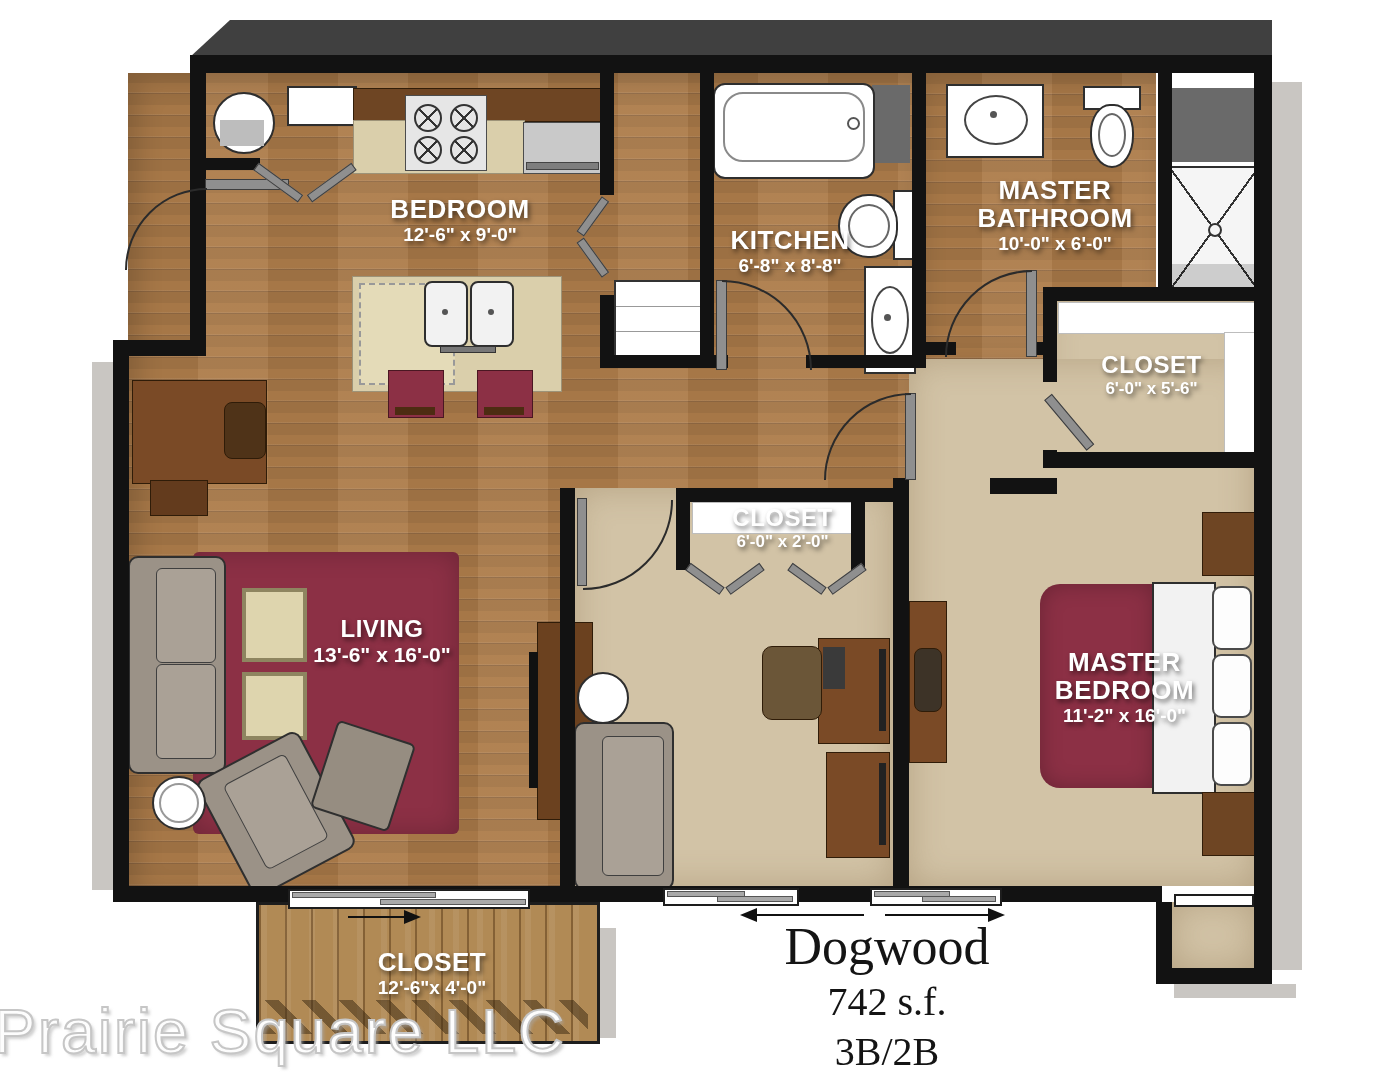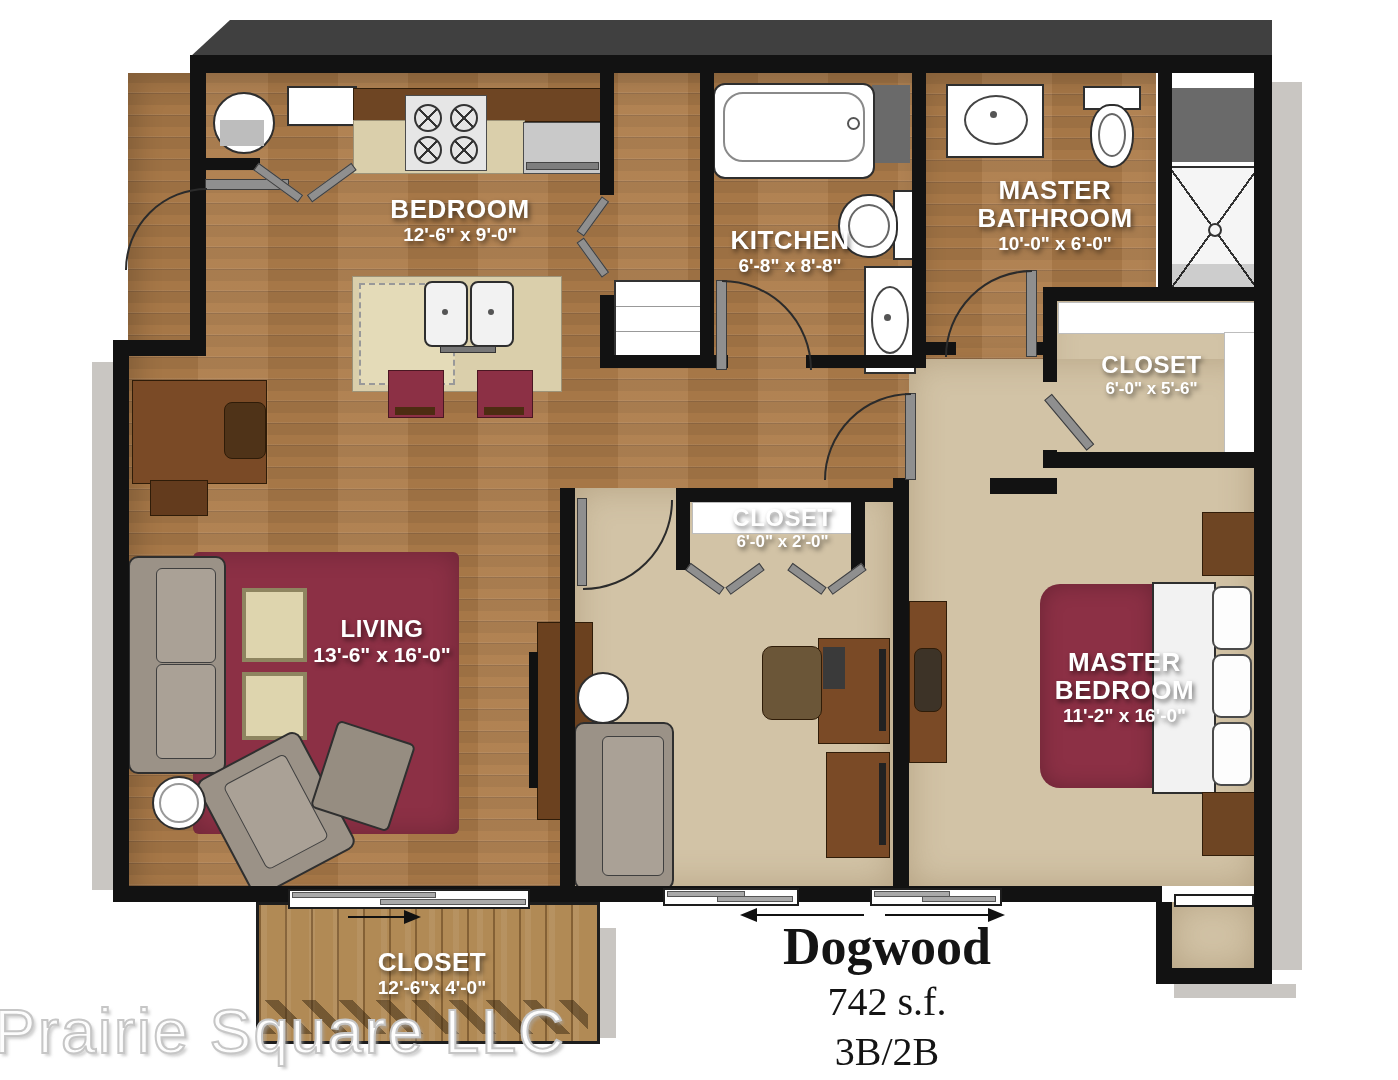--- a/index.html
+++ b/index.html
@@ -59,21 +59,21 @@
   .tri{position:absolute;width:0;height:0;border-style:solid;z-index:9;}
   .tri.right{border-width:7px 0 7px 17px;border-color:transparent transparent transparent #111;}
   .tri.left{border-width:7px 17px 7px 0;border-color:transparent #111 transparent transparent;}
   
   .rlabel{position:absolute;text-align:center;color:#fff;font-weight:bold;z-index:20;
     text-shadow:2px 3px 5px rgba(0,0,0,0.55);line-height:1.08;}
   .rname{font-size:26px;letter-spacing:0.5px;}
   .rdims{font-size:19px;margin-top:2px;}
   .title-block{position:absolute;left:722px;top:918px;width:330px;text-align:center;
     font-family:"Liberation Serif","DejaVu Serif",serif;color:#141414;z-index:30;}
-  .t1{font-size:52px;line-height:1.1;font-weight:bold;}
+  .t1{font-size:52px;line-height:1.1;}
   .t2{font-size:40px;line-height:1.15;margin-top:4px;}
   .watermark{position:absolute;left:-6px;top:995px;font-size:63px;letter-spacing:2px;white-space:nowrap;
     color:#fdfdfd;-webkit-text-stroke:2px #c6c6c6;text-shadow:3px 3px 3px rgba(170,170,170,0.55);z-index:40;}
   .pillow{position:absolute;background:#fdfdfd;border:2px solid #4a4a4a;border-radius:9px;}
 </style>
 </head>
 <body>
 
 <div id="stage">
 

